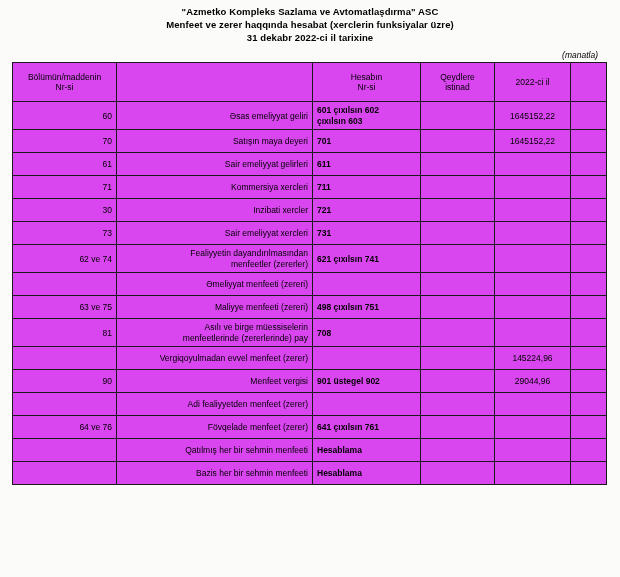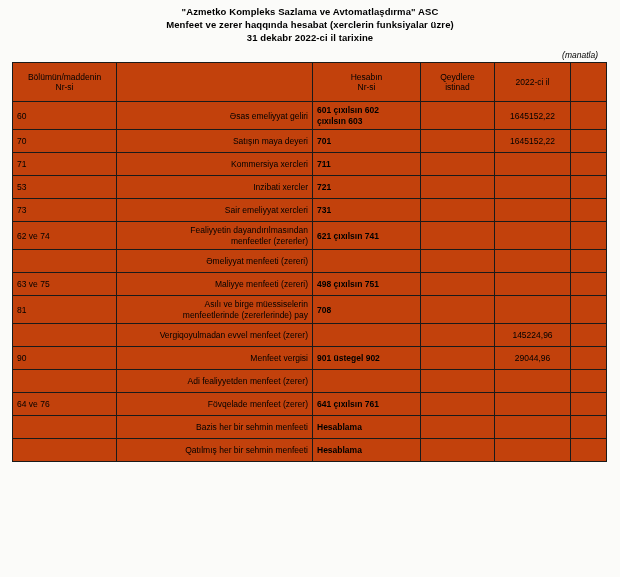--- a/index.html
+++ b/index.html
@@ -37,42 +37,42 @@
     font-size: 8.5px;
     font-style: italic;
   }
   .table-wrap {
     padding: 0 14px 0 12px;
   }
   table.fin {
     border-collapse: collapse;
     width: 594px;
     table-layout: fixed;
-    background: #c2410c;
+    background: #d946ef;
   }
   table.fin th, table.fin td {
     border: 1px solid #1a1a1a;
     font-size: 8.5px;
     padding: 2px 4px;
     vertical-align: middle;
   }
   table.fin thead th {
     text-align: center;
     font-weight: normal;
     height: 34px;
     line-height: 1.2;
   }
   .col-code { width: 104px; text-align: center; }
   .col-name { width: 196px; text-align: left; }
   .col-acct { width: 108px; text-align: center; }
   .col-note { width: 74px; text-align: center; }
   .col-year { width: 76px; text-align: center; }
   .col-last { width: 36px; text-align: center; }
 
-  td.code { text-align: left; height: 18px; }
+  td.code { text-align: right; height: 18px; }
   td.name { text-align: right; line-height: 1.25; }
   td.acct { text-align: left; line-height: 1.25; font-weight: bold; }
   td.note { text-align: center; }
   td.val  { text-align: center; font-weight: normal; }
   td.last { text-align: center; }
   .tall { height: 28px; }
 </style>
 </head>
 <body>
 
@@ -135,33 +135,45 @@
               <div>Satışın maya deyeri</div>
             </td>
             <td class="acct">
               <div>701</div>
             </td>
             <td class="note"></td>
             <td class="val">1645152,22</td>
             <td class="last"></td>
           </tr>
           <tr>
+            <td class="code">61</td>
+            <td class="name">
+              <div>Sair emeliyyat gelirleri</div>
+            </td>
+            <td class="acct">
+              <div>611</div>
+            </td>
+            <td class="note"></td>
+            <td class="val"></td>
+            <td class="last"></td>
+          </tr>
+          <tr>
             <td class="code">71</td>
             <td class="name">
               <div>Kommersiya xercleri</div>
             </td>
             <td class="acct">
               <div>711</div>
             </td>
             <td class="note"></td>
             <td class="val"></td>
             <td class="last"></td>
           </tr>
           <tr>
-            <td class="code">53</td>
+            <td class="code">30</td>
             <td class="name">
               <div>Inzibati xercler</div>
             </td>
             <td class="acct">
               <div>721</div>
             </td>
             <td class="note"></td>
             <td class="val"></td>
             <td class="last"></td>
           </tr>
@@ -271,33 +283,33 @@
             <td class="acct">
               <div>641 çıxılsın 761</div>
             </td>
             <td class="note"></td>
             <td class="val"></td>
             <td class="last"></td>
           </tr>
           <tr>
             <td class="code"></td>
             <td class="name">
+              <div>Qatılmış her bir sehmin menfeeti</div>
+            </td>
+            <td class="acct">
+              <div>Hesablama</div>
+            </td>
+            <td class="note"></td>
+            <td class="val"></td>
+            <td class="last"></td>
+          </tr>
+          <tr>
+            <td class="code"></td>
+            <td class="name">
               <div>Bazis her bir sehmin menfeeti</div>
-            </td>
-            <td class="acct">
-              <div>Hesablama</div>
-            </td>
-            <td class="note"></td>
-            <td class="val"></td>
-            <td class="last"></td>
-          </tr>
-          <tr>
-            <td class="code"></td>
-            <td class="name">
-              <div>Qatılmış her bir sehmin menfeeti</div>
             </td>
             <td class="acct">
               <div>Hesablama</div>
             </td>
             <td class="note"></td>
             <td class="val"></td>
             <td class="last"></td>
           </tr>
         </tbody>
     </table>

